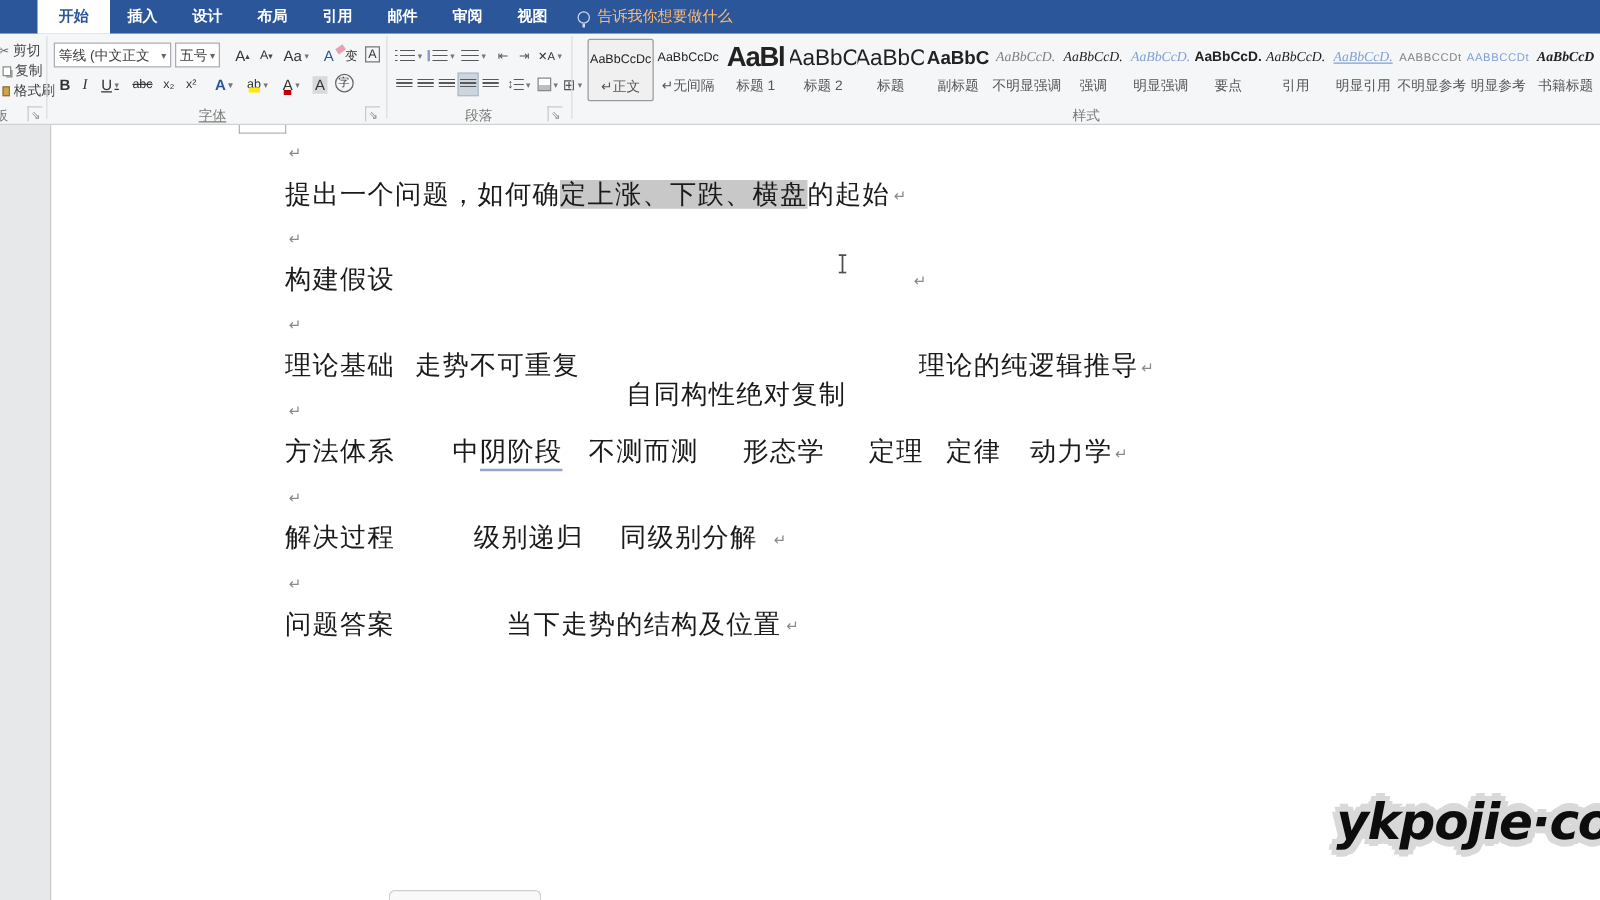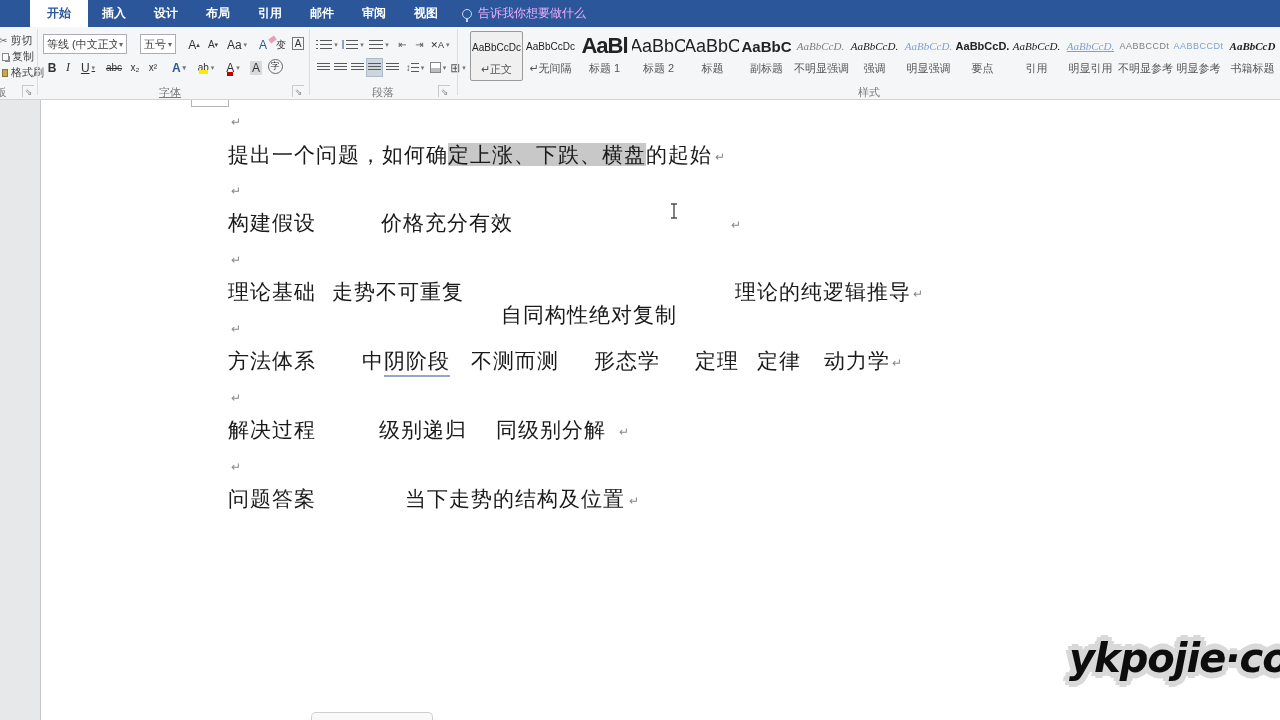--- a/index.html
+++ b/index.html
@@ -3,21 +3,21 @@
 <meta charset="utf-8">
 <style>
   * { margin:0; padding:0; box-sizing:border-box; }
   html,body { width:1280px; height:720px; overflow:hidden; }
   body { font-family:"Liberation Sans", sans-serif; background:#fff; position:relative; }
 
   
   .tabbar { position:absolute; left:0; top:0; width:1280px; height:27px; background:#2b579a; display:flex; align-items:stretch; }
   .tab { color:#ffffff; font-size:12px; display:flex; align-items:center; padding:0 14px; cursor:default;font-weight:bold; }
   .tab.active { background:#ffffff; color:#2b579a; margin-left:30px; padding:0 17px; }
-  .tellme { display:flex; align-items:center; gap:6px; padding:0 10px; color:#f0abfc; font-size:12px; }
+  .tellme { display:flex; align-items:center; gap:6px; padding:0 10px; color:#fdba74; font-size:12px; }
   .bulb { width:10px; height:10px; border:1px solid #c9d7ee; border-radius:50%; position:relative; display:inline-block; }
   .bulb::after { content:""; position:absolute; left:3px; top:9px; width:2px; height:3px; background:#c9d7ee; }
 
   
   .ribbon { position:absolute; left:0; top:27px; width:1280px; height:73px; background:#f5f6f7; border-bottom:1px solid #d2d2d2; font-size:11px; color:#3b3b3b; }
   .vsep { position:absolute; top:2px; bottom:4px; width:1px; background:#dcdddf; }
   .grouplabel { position:absolute; top:58px; height:14px; text-align:center; color:#7a7a7a; font-size:11px; }
   .launcher { position:absolute; top:58px; width:12px; height:12px; color:#8a8a8a; font-size:9px; line-height:12px; text-align:center; border-left:1px solid #c9c9c9; border-top:1px solid #c9c9c9; cursor:default; }
 
   
@@ -120,21 +120,21 @@
     <span>复制</span>
   </div>
   <div class="clip-row" style="top:38px;">
     <span class="fp-ic"></span>
     <span>格式刷</span>
   </div>
   <div class="grouplabel" style="left:-14px; width:30px;">板</div>
   <div class="launcher" style="left:22px;">⇘</div>
   <div class="vsep" style="left:37px;"></div>
 
-  <div class="combo" style="left:43px; width:84px;">
+  <div class="combo" style="left:43px; width:94px;">
     <span class="cval">等线 (中文正文</span>
   </div>
   <div class="combo" style="left:140px; width:36px;">
     <span class="cval">五号</span>
   </div>
   <button class="rb grow" style="left:185px; top:8px; width:18px;">
       <span>A</span>
     </button>
   <button class="rb shrink" style="left:204px; top:8px; width:18px;">
       <span>A</span>
@@ -320,21 +320,20 @@
 
     <div class="dline" style="top:41px;">
       <span class="seg" style="left:187px;">
         <span>提出一个问题，如何确</span><span class="sel">定上涨、下跌、横盘</span><span>的起始</span>
       </span>
       <span class="pmark" style="left:674px;">↵</span>
     </div>
 
     <div class="dline" style="top:109px;">
       <span class="seg" style="left:187px;">构建假设</span>
-      <span class="seg" style="left:340px;">价格充分有效</span>
       <span class="pmark" style="left:690px;">↵</span>
     </div>
 
     <div class="dline" style="top:178px;">
       <span class="seg" style="left:187px;">理论基础</span>
       <span class="seg" style="left:291px;">走势不可重复</span>
       <span class="seg" style="left:460px;margin-top:23px;">自同构性绝对复制</span>
       <span class="seg" style="left:694px;">理论的纯逻辑推导</span>
       <span class="pmark" style="left:872px;">↵</span>
     </div>

